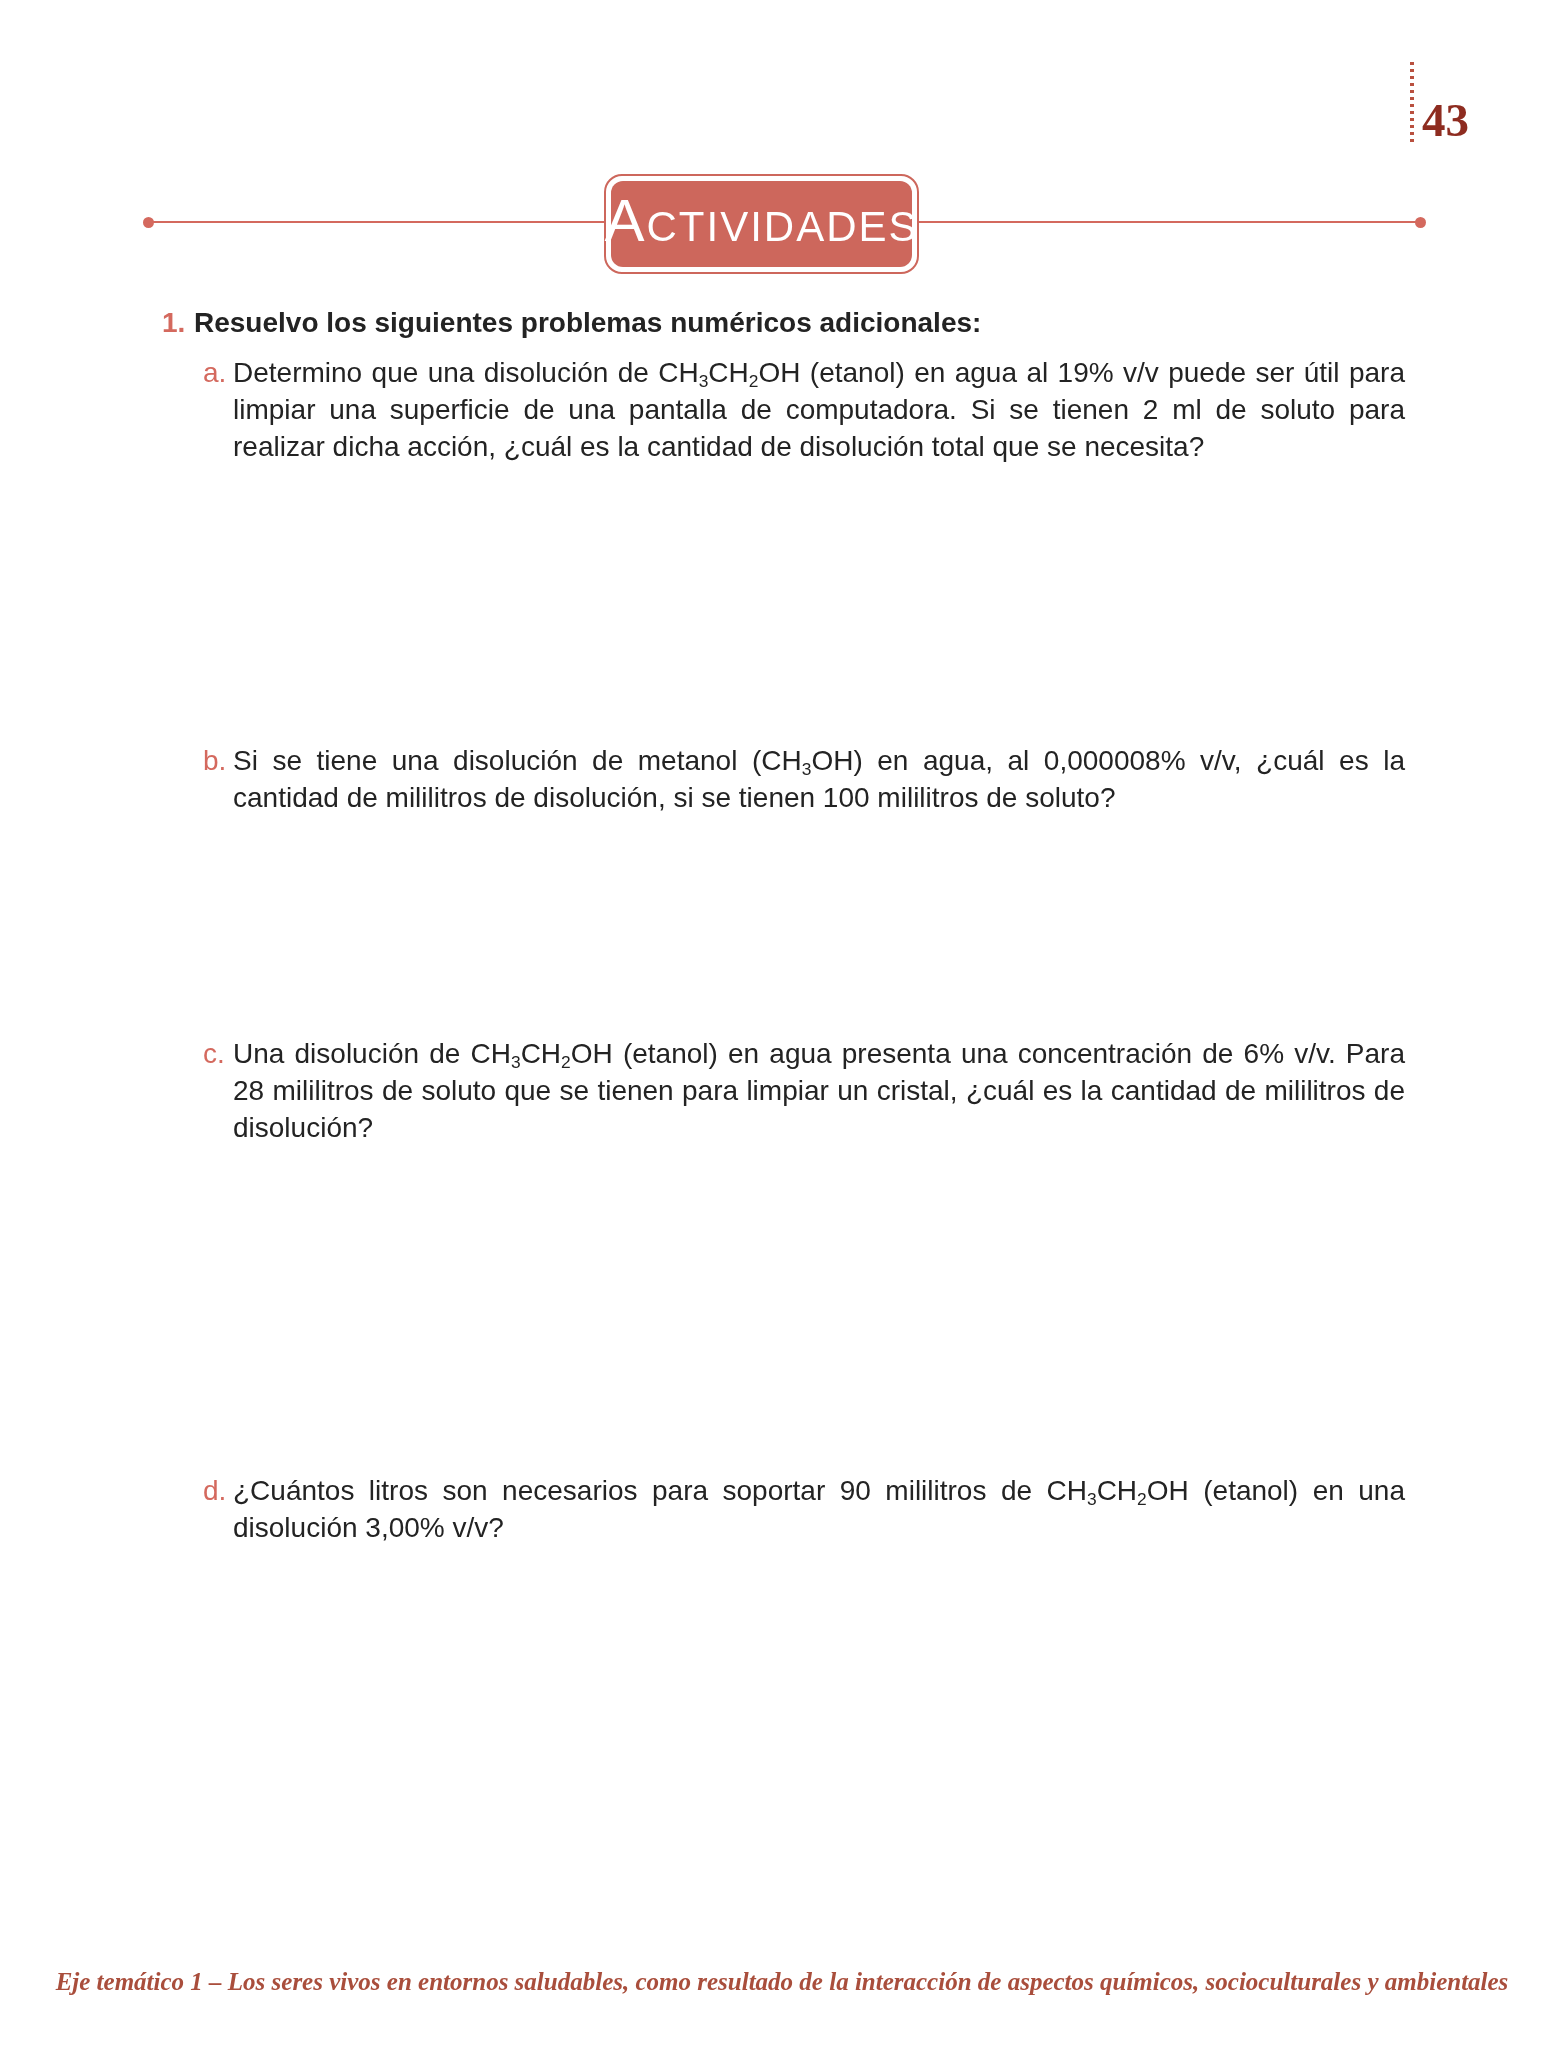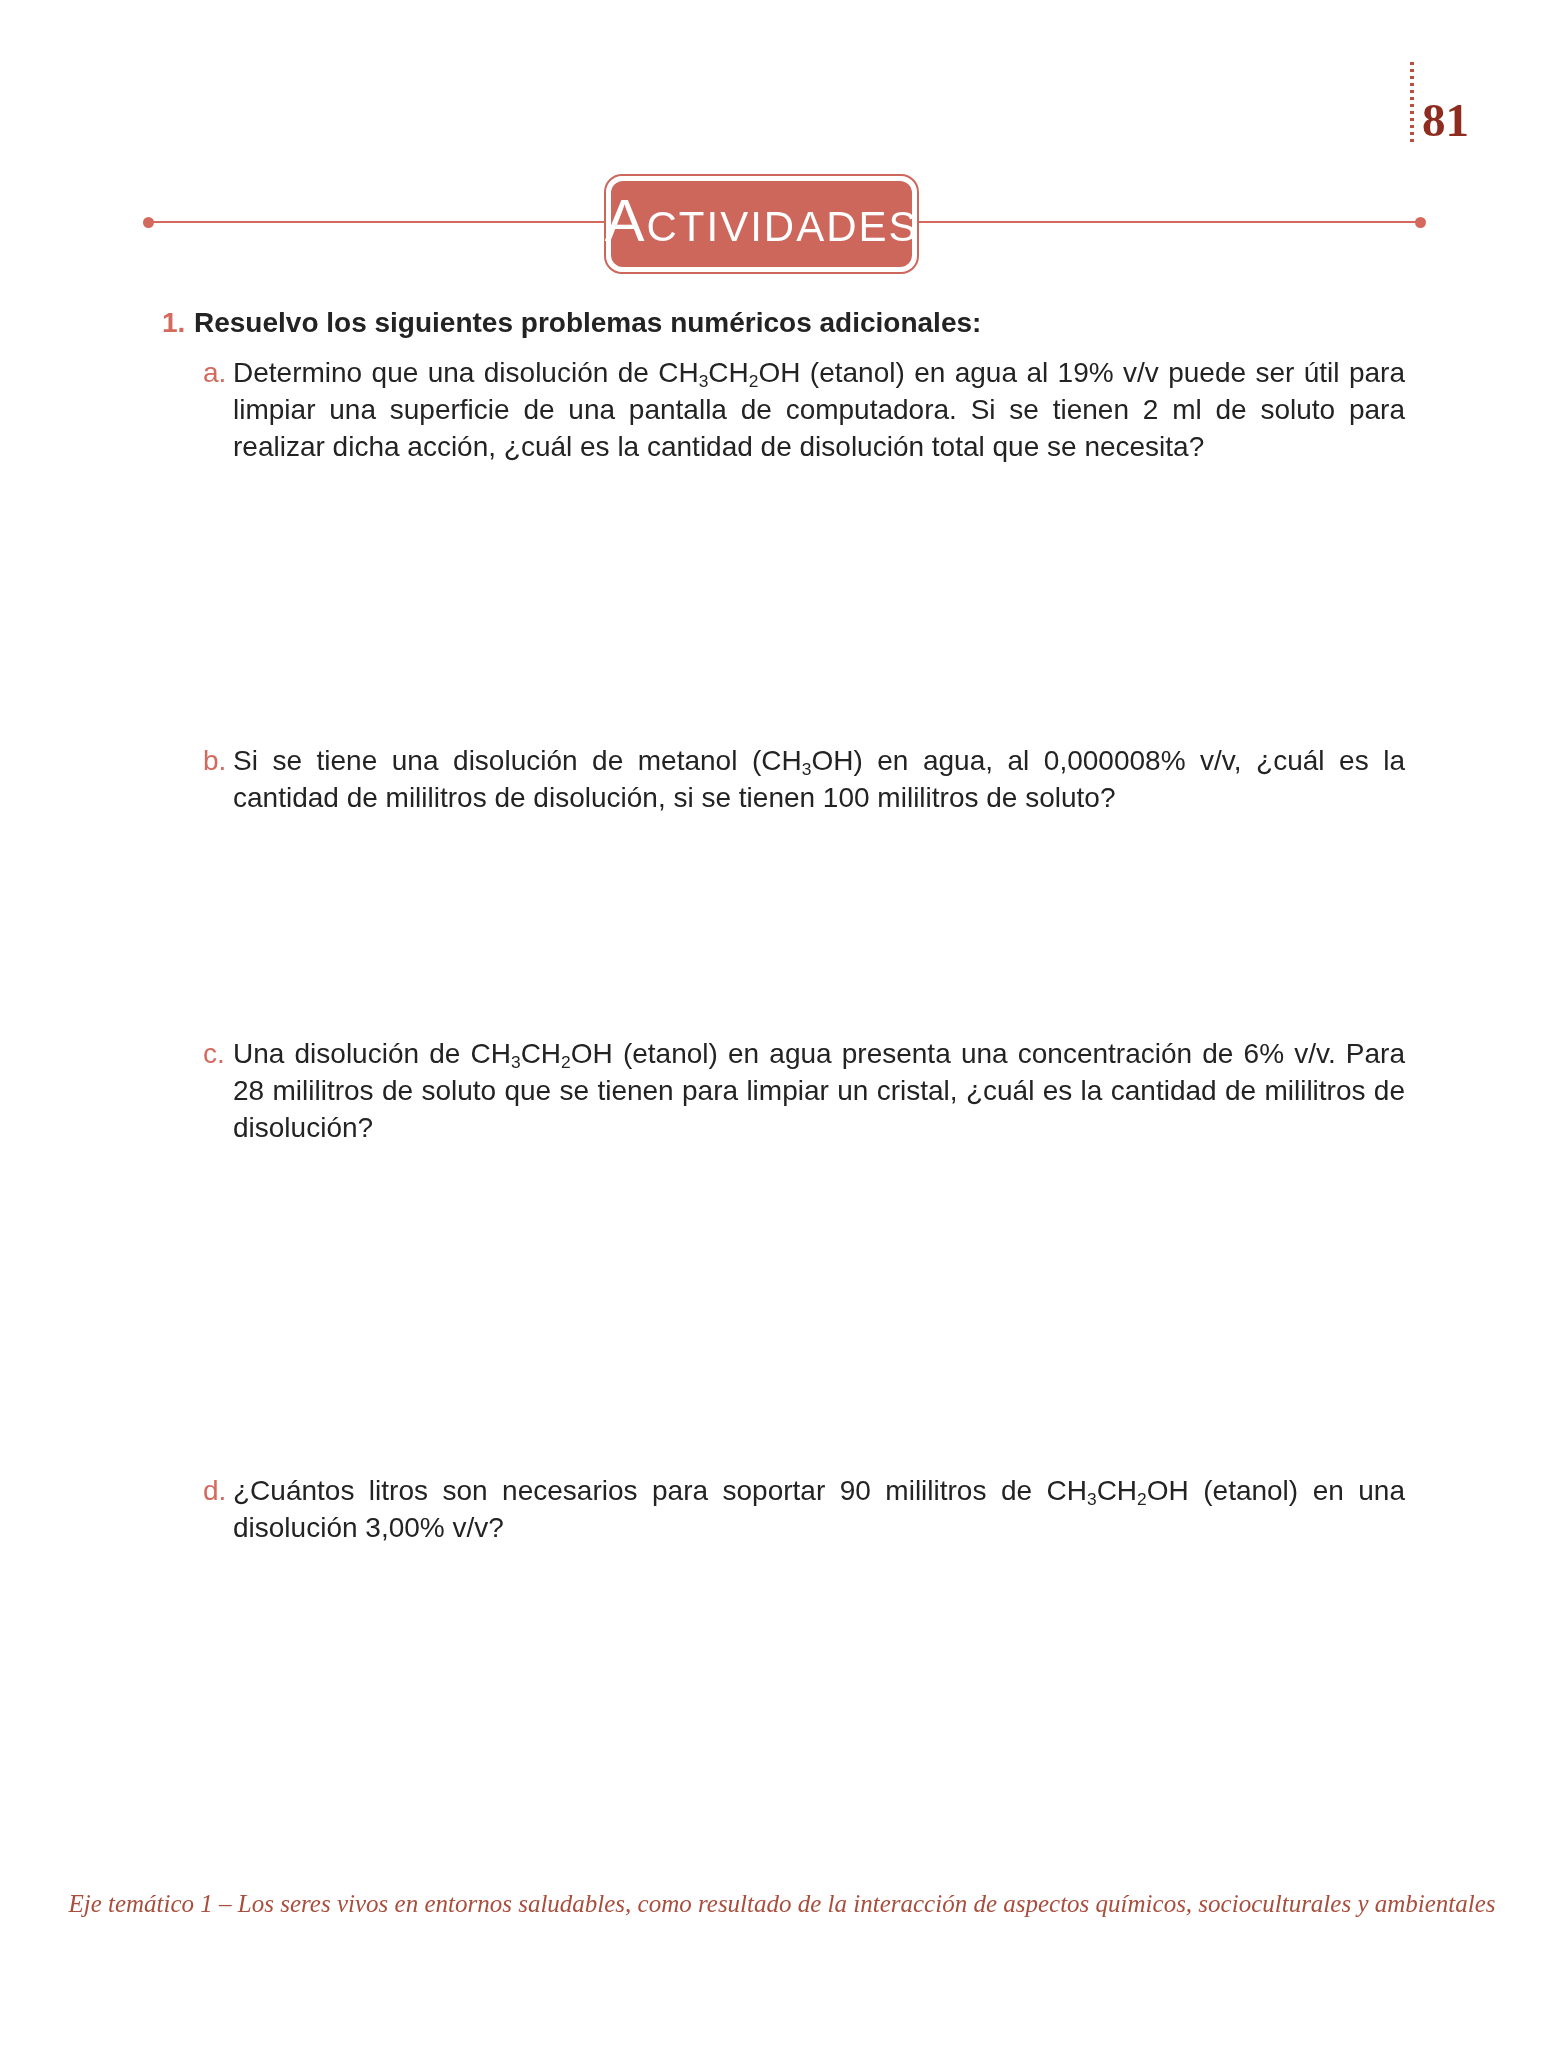--- a/index.html
+++ b/index.html
@@ -139,35 +139,36 @@
     position: relative;
     top: 0.28em;
     vertical-align: baseline;
   }
 
   
   .footer {
     position: absolute;
     left: 0;
     right: 0;
-    top: 1890px;
+    top: 1968px;
     text-align: center;
     font-family: "Liberation Serif", serif;
     font-style: italic;
     font-size: 25px;
     color: #a94e3c;
+    font-weight: bold;
   }
 </style>
 </head>
 <body>
 
 <div class="page">
 
   <div class="dotted-rule"></div>
-  <div class="page-number">81</div>
+  <div class="page-number">43</div>
 
   <div class="title-rule"></div>
 
   <div class="banner">
     <div class="banner-inner">
       <span class="banner-title">Actividades</span>
     </div>
   </div>
 
   <div class="heading-row">

